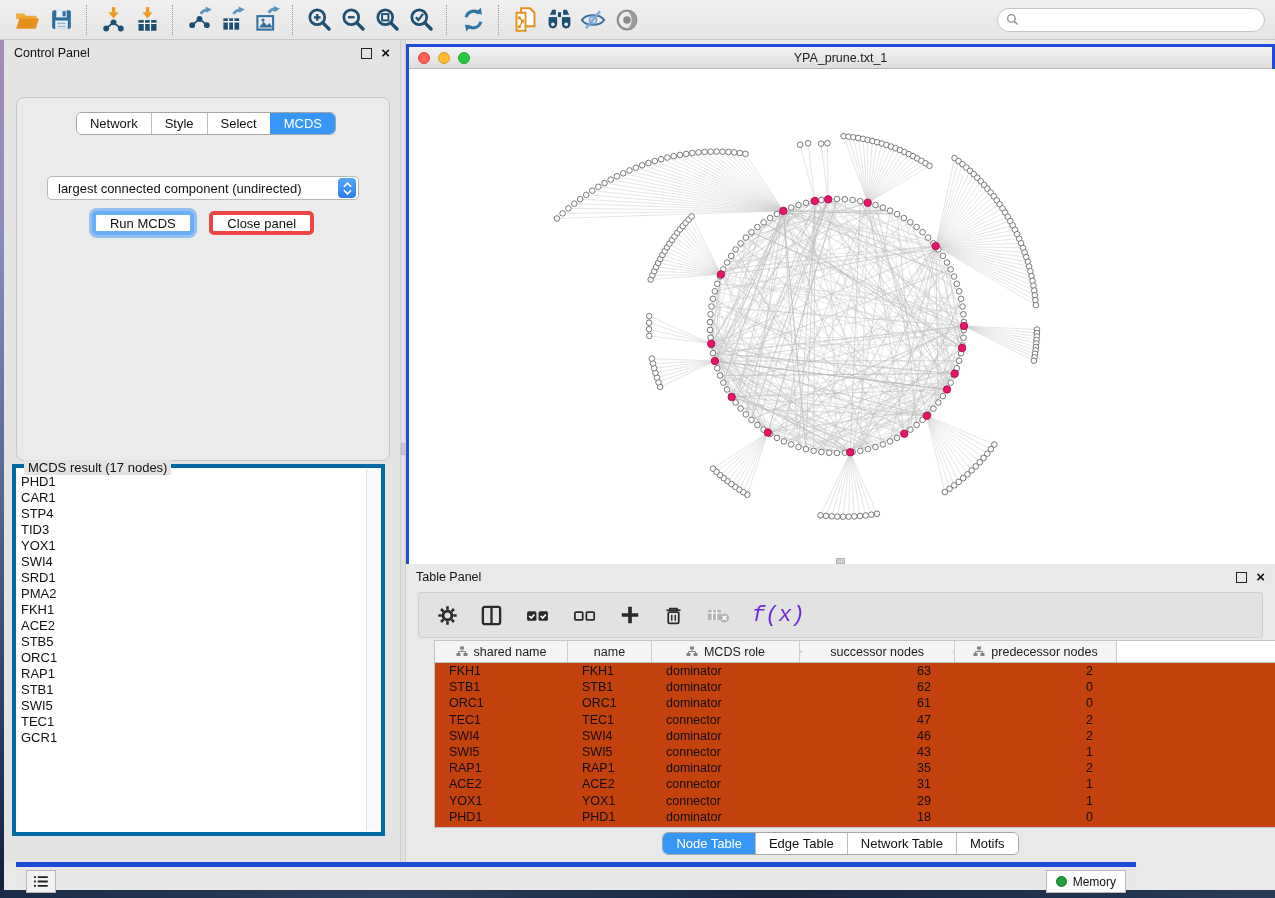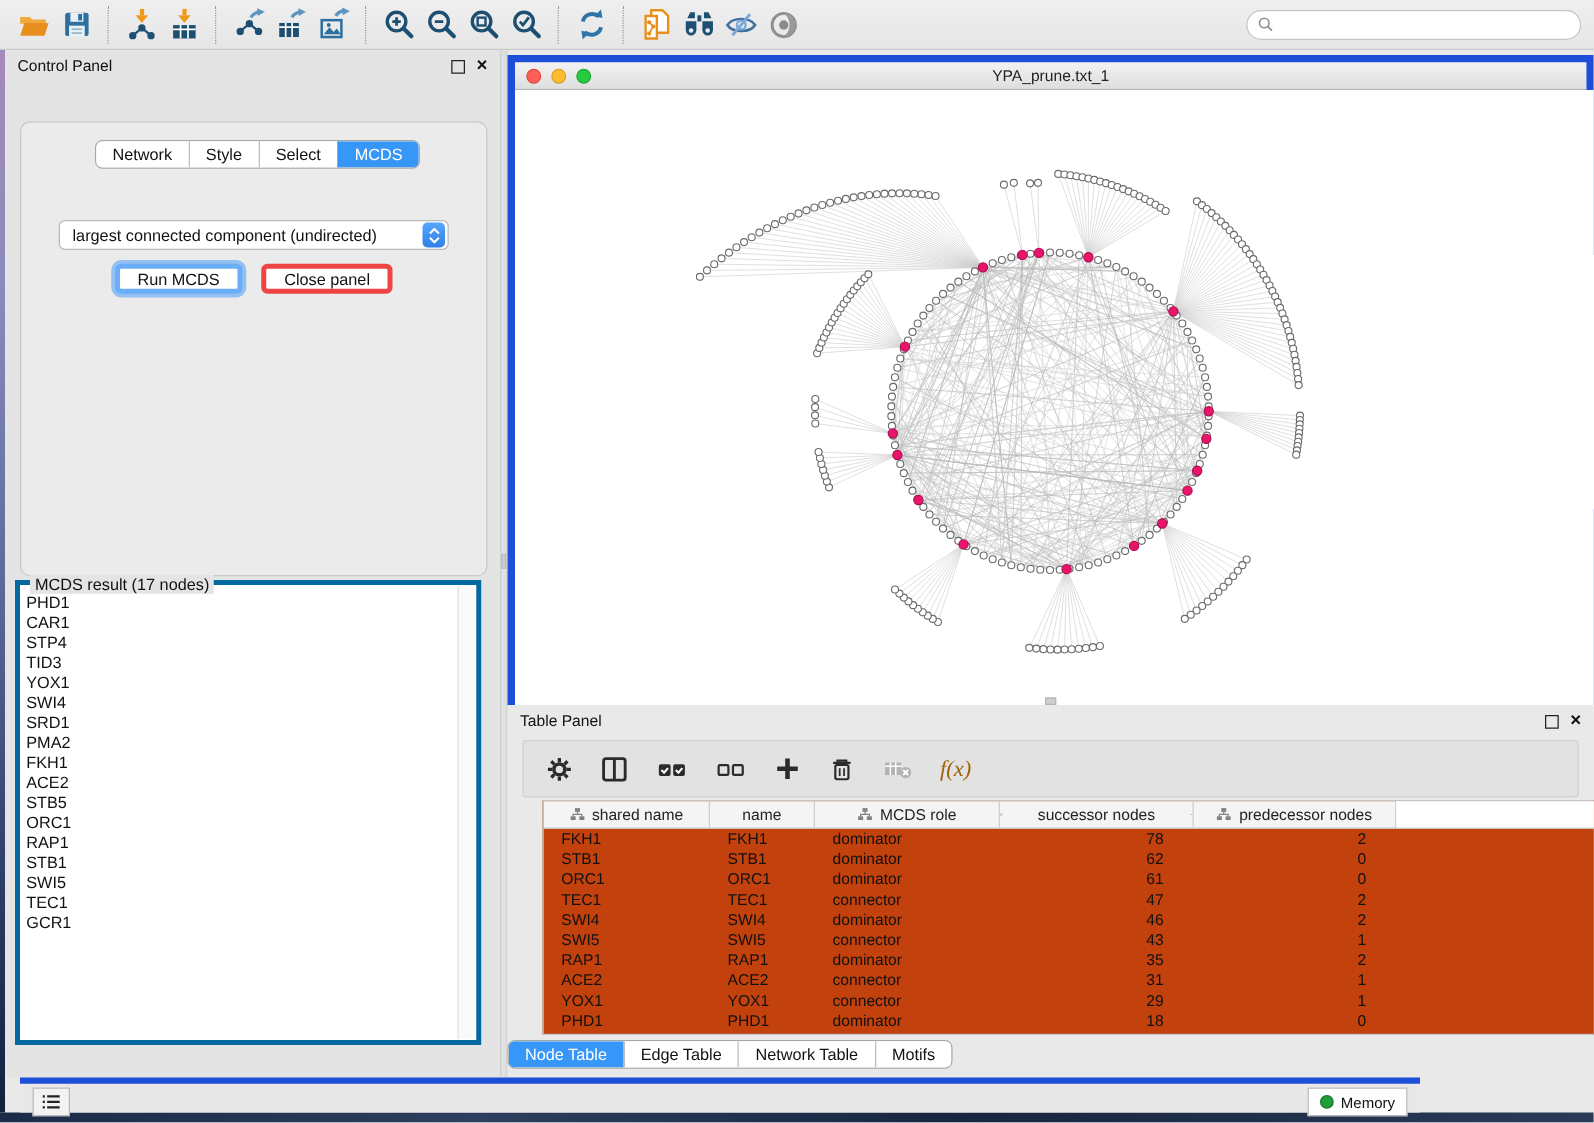--- a/index.html
+++ b/index.html
@@ -57,47 +57,47 @@
   #mcds-legend{position:absolute;left:8px;top:-8px;background:#e4e4e4;padding:0 4px;font-size:13px}
   #mcds-list{position:absolute;left:1px;top:6px;width:355px;bottom:2px;overflow:hidden;
     font-size:13px;line-height:16px;padding-left:4px}
   #mcds-scroll{position:absolute;right:1px;top:1px;width:13px;bottom:1px;background:#fafafa;border-left:1px solid #e0e0e0}
 
   
   #v-splitter{left:400px;top:40px;width:6px;height:822px;background:#e0e0e0;border-left:1px solid #cfcfcf;border-right:1px solid #cfcfcf;box-sizing:border-box}
   #v-splitter-handle{position:absolute;left:0;top:403px;width:4px;height:12px;background:#cdcdcd;border:1px solid #bbb;box-sizing:border-box}
 
   
-  #network-window{left:406px;top:44px;width:869px;height:520px;background:#fff;border:6px solid #1d4ed8;box-sizing:border-box}
+  #network-window{left:406px;top:44px;width:869px;height:520px;background:#fff;border:3px solid #1d4ed8;box-sizing:border-box}
   #network-titlebar{height:21px;background:linear-gradient(#f2f2f2,#dedede);border-bottom:1px solid #b7b7b7;
     display:flex;align-items:center;position:relative}
   #traffic-lights{display:flex;gap:8px;margin-left:9px}
   .light{width:12px;height:12px;border-radius:50%;box-sizing:border-box}
   #network-title{position:absolute;left:0;right:0;text-align:center;font-size:12.5px;color:#222;font-weight:500}
   #network-canvas{width:867px;height:497px;background:#fff}
   #h-splitter-handle{left:836px;top:558px;width:9px;height:6px;background:#cfcfcf;border:1px solid #b5b5b5;box-sizing:border-box;z-index:4}
 
   
   #table-panel{left:406px;top:564px;width:869px;height:298px;background:#e9e9e9}
   #tp-toolbar{position:absolute;left:12px;top:28px;width:845px;height:46px;background:#e2e2e2;
     border:1px solid #d0d0d0;border-radius:3px;display:flex;align-items:center;gap:22px;padding-left:18px;box-sizing:border-box}
-  #fx-label{font-family:Liberation Serif, serif;font-style:italic;font-size:18px;color:#a16207}
+  #fx-label{font-family:Liberation Mono, monospace;font-style:italic;font-size:22px;color:#6d28d9}
 
   #tp-table{position:absolute;left:28px;top:76px;width:960px;height:188px;background:#c2410c;border:1px solid #c4c4c4;box-sizing:border-box}
   #tp-header{display:flex;height:22px;background:#f4f4f4;border-bottom:1px solid #c4c4c4;box-sizing:border-box}
   .th{display:flex;align-items:center;justify-content:center;gap:6px;font-size:12.5px;color:#222;
       border-right:1px solid #cdcdcd;box-sizing:border-box;position:relative;white-space:nowrap}
   .th.filler{border-right:none;background:#fff;flex:1}
   .tr{display:flex;height:16.2px;align-items:center;font-size:12.5px}
   .td{box-sizing:border-box;padding-left:14px;white-space:nowrap;overflow:hidden}
   .td.num{text-align:right;padding-left:0;padding-right:24px}
   #tp-scrollbar{position:absolute;right:0;top:22px;bottom:0;width:15px;background:#fcfcfc;border-left:1px solid #e2e2e2}
   #tp-scroll-thumb{position:absolute;left:3px;top:2px;width:9px;height:80px;background:#b9b9b9;border-radius:5px}
 
-  #tp-tabs-row{position:absolute;left:0;top:268px;width:100%;}
+  #tp-tabs-row{position:absolute;left:0;top:268px;width:100%;text-align:center}
 
   
   #status-bar{left:16px;top:862px;width:1120px;height:28px;background:#e8e8e8;border-top:5px solid #1d4ed8;box-sizing:border-box}
   #status-list-btn{position:absolute;left:10px;top:3px;width:28px;height:21px;background:#f2f2f2;border:1px solid #b8b8b8;
     display:flex;align-items:center;justify-content:center}
   #memory-button{position:absolute;right:10px;top:3px;height:21px;background:#fdfdfd;border:1px solid #b8b8b8;
     display:flex;align-items:center;gap:6px;padding:0 9px;font-size:12px}
   #memory-dot{width:11px;height:11px;border-radius:50%;background:#1f9e3a;border:1px solid #14762a;box-sizing:border-box}
 </style>
 </head>
@@ -1219,21 +1219,21 @@
           </svg>
           <span>predecessor nodes</span>
         </div>
         <div class="th filler"></div>
       </div>
     <div id="tp-body">
         <div class="tr">
           <div class="td" style="width: 133px;">FKH1</div>
           <div class="td" style="width: 84px;">FKH1</div>
           <div class="td" style="width: 148px;">dominator</div>
-          <div class="td num" style="width: 155px;">78</div>
+          <div class="td num" style="width: 155px;">63</div>
           <div class="td num" style="width: 162px;">2</div>
         </div>
         <div class="tr">
           <div class="td" style="width: 133px;">STB1</div>
           <div class="td" style="width: 84px;">STB1</div>
           <div class="td" style="width: 148px;">dominator</div>
           <div class="td num" style="width: 155px;">62</div>
           <div class="td num" style="width: 162px;">0</div>
         </div>
         <div class="tr">

